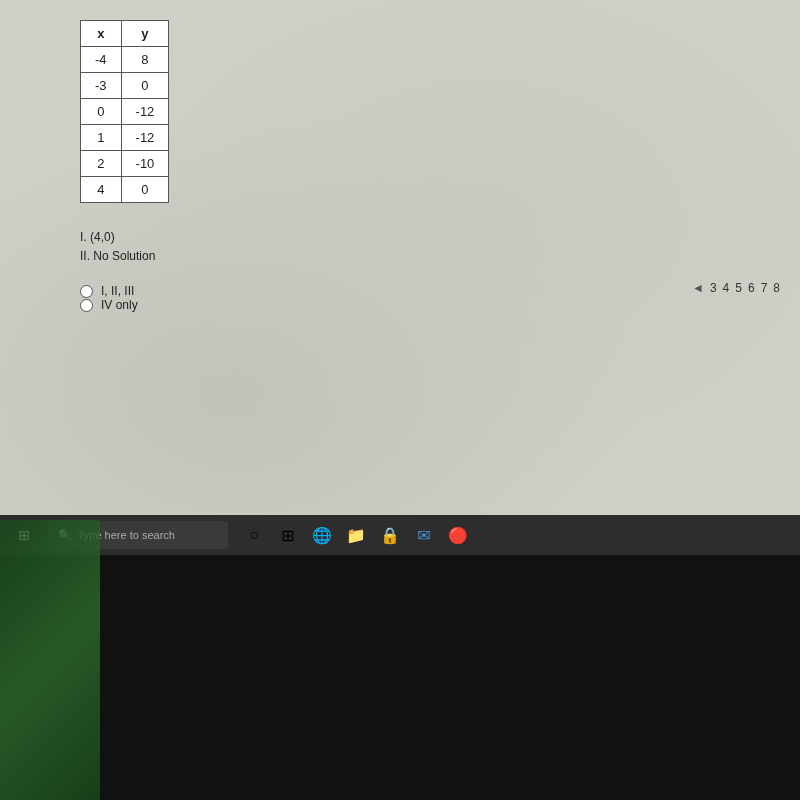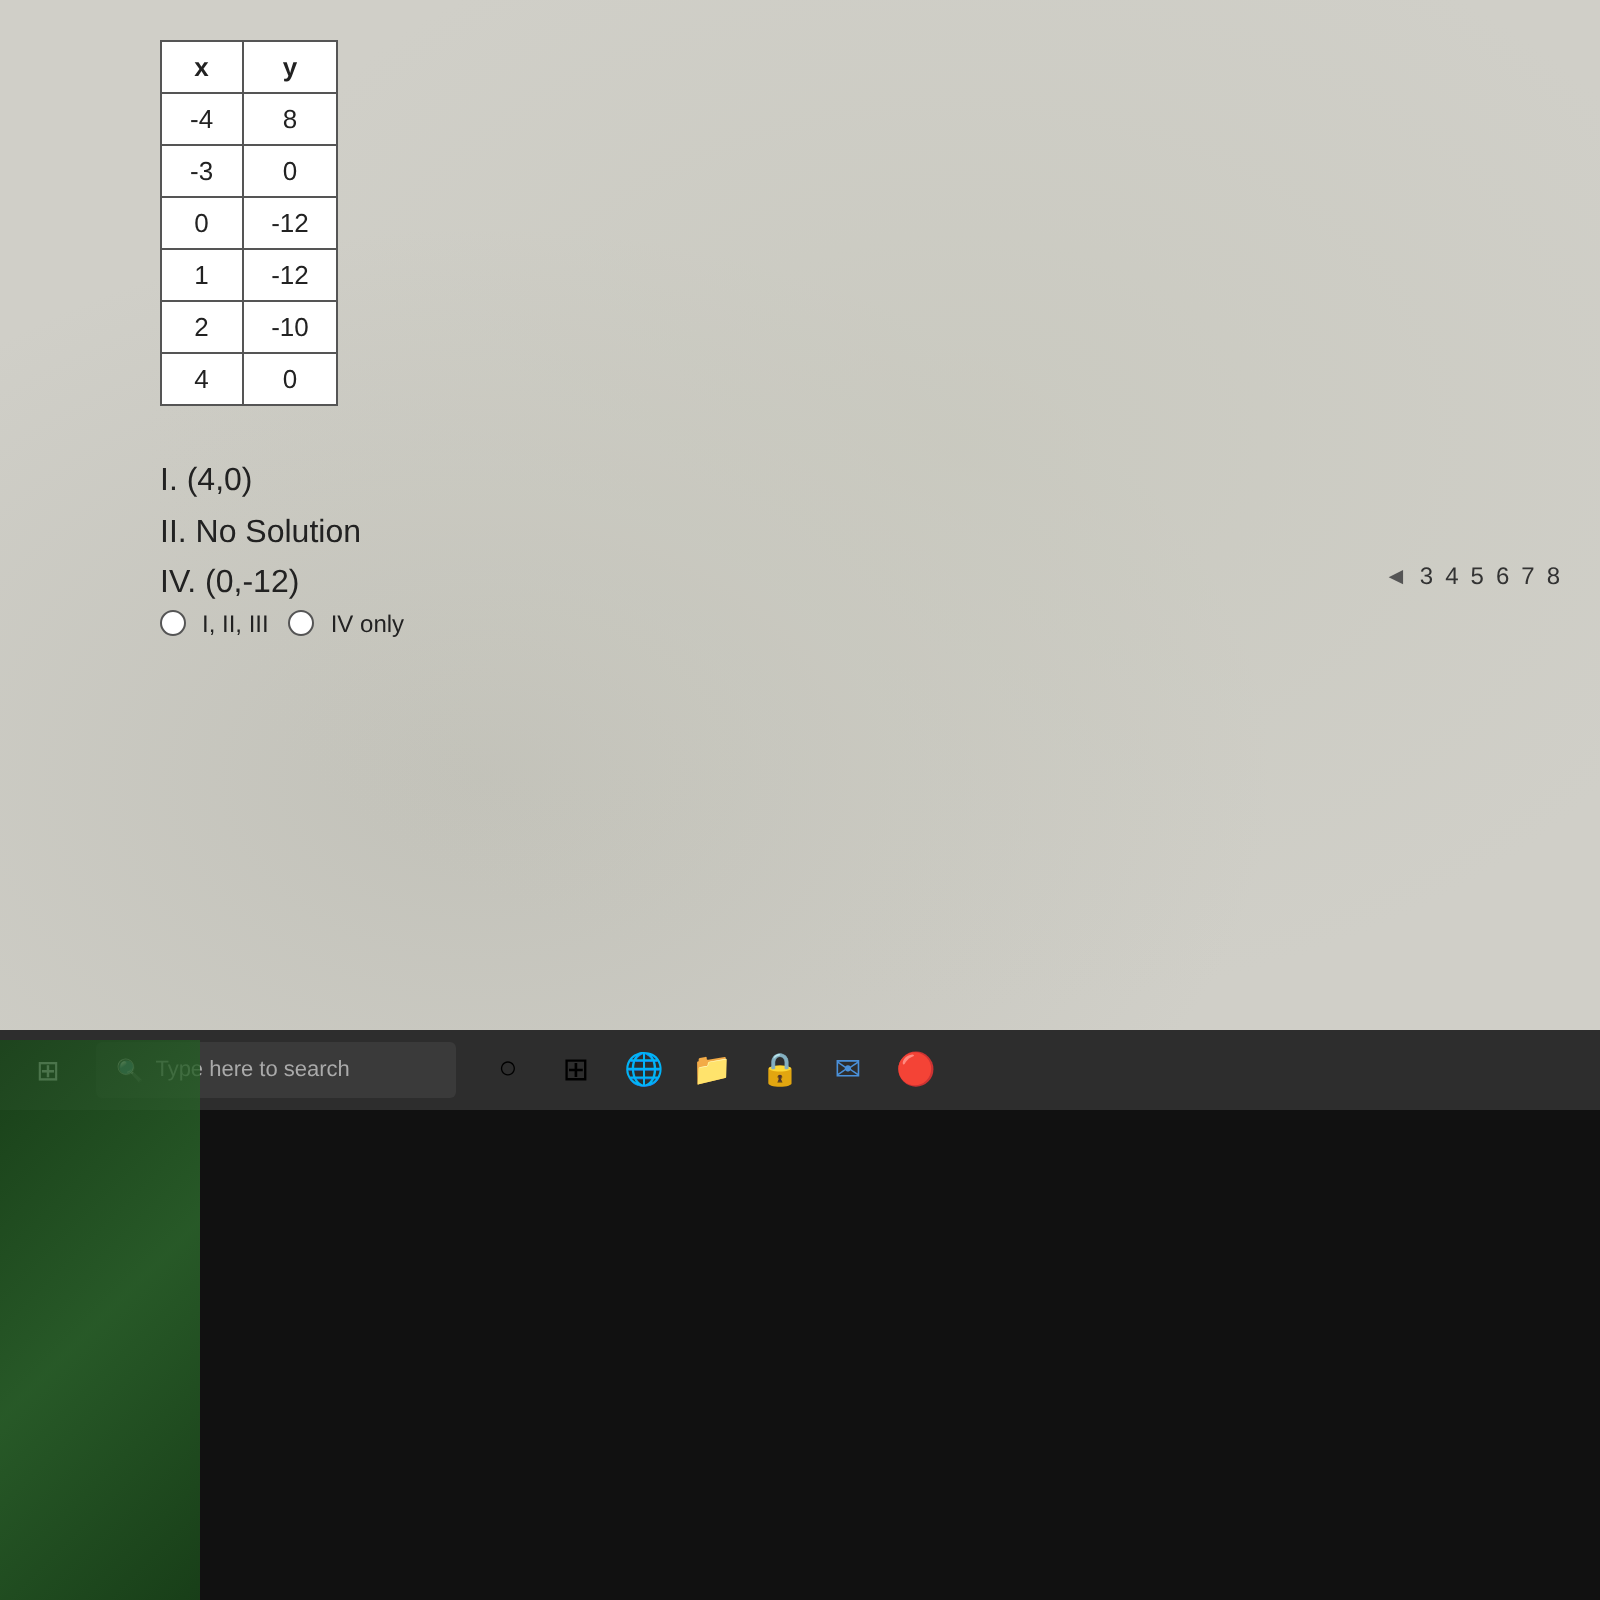--- a/index.html
+++ b/index.html
@@ -47,30 +47,30 @@
       min-width: 35px;
     }
 
     .xy-table th {
       font-weight: bold;
       background: white;
     }
 
     
     .statements {
-      font-size: 16px;
+      margin-bottom: 18px;
+      font-size: 12px;
       color: #222;
       line-height: 1.6;
     }
 
     
     .options {
       display: flex;
-      flex-direction: row;
-      gap: 10px;
+      flex-direction: column;
       font-size: 12px;
       color: #222;
     }
 
     .option-item {
       display: flex;
       align-items: center;
       gap: 8px;
       cursor: pointer;
     }
@@ -231,21 +231,20 @@
           <tr>
             <td>4</td>
             <td>0</td>
           </tr>
         </tbody>
     </table>
 
     <div class="statements">
       <div>I. (4,0)</div>
       <div>II. No Solution</div>
-      <div>IV. (0,-12)</div>
     </div>
 
     <div class="options">
       <label class="option-item">
         <div class="radio-circle"></div>
         <span>I, II, III</span>
       </label>
       <label class="option-item">
         <div class="radio-circle"></div>
         <span>IV only</span>

